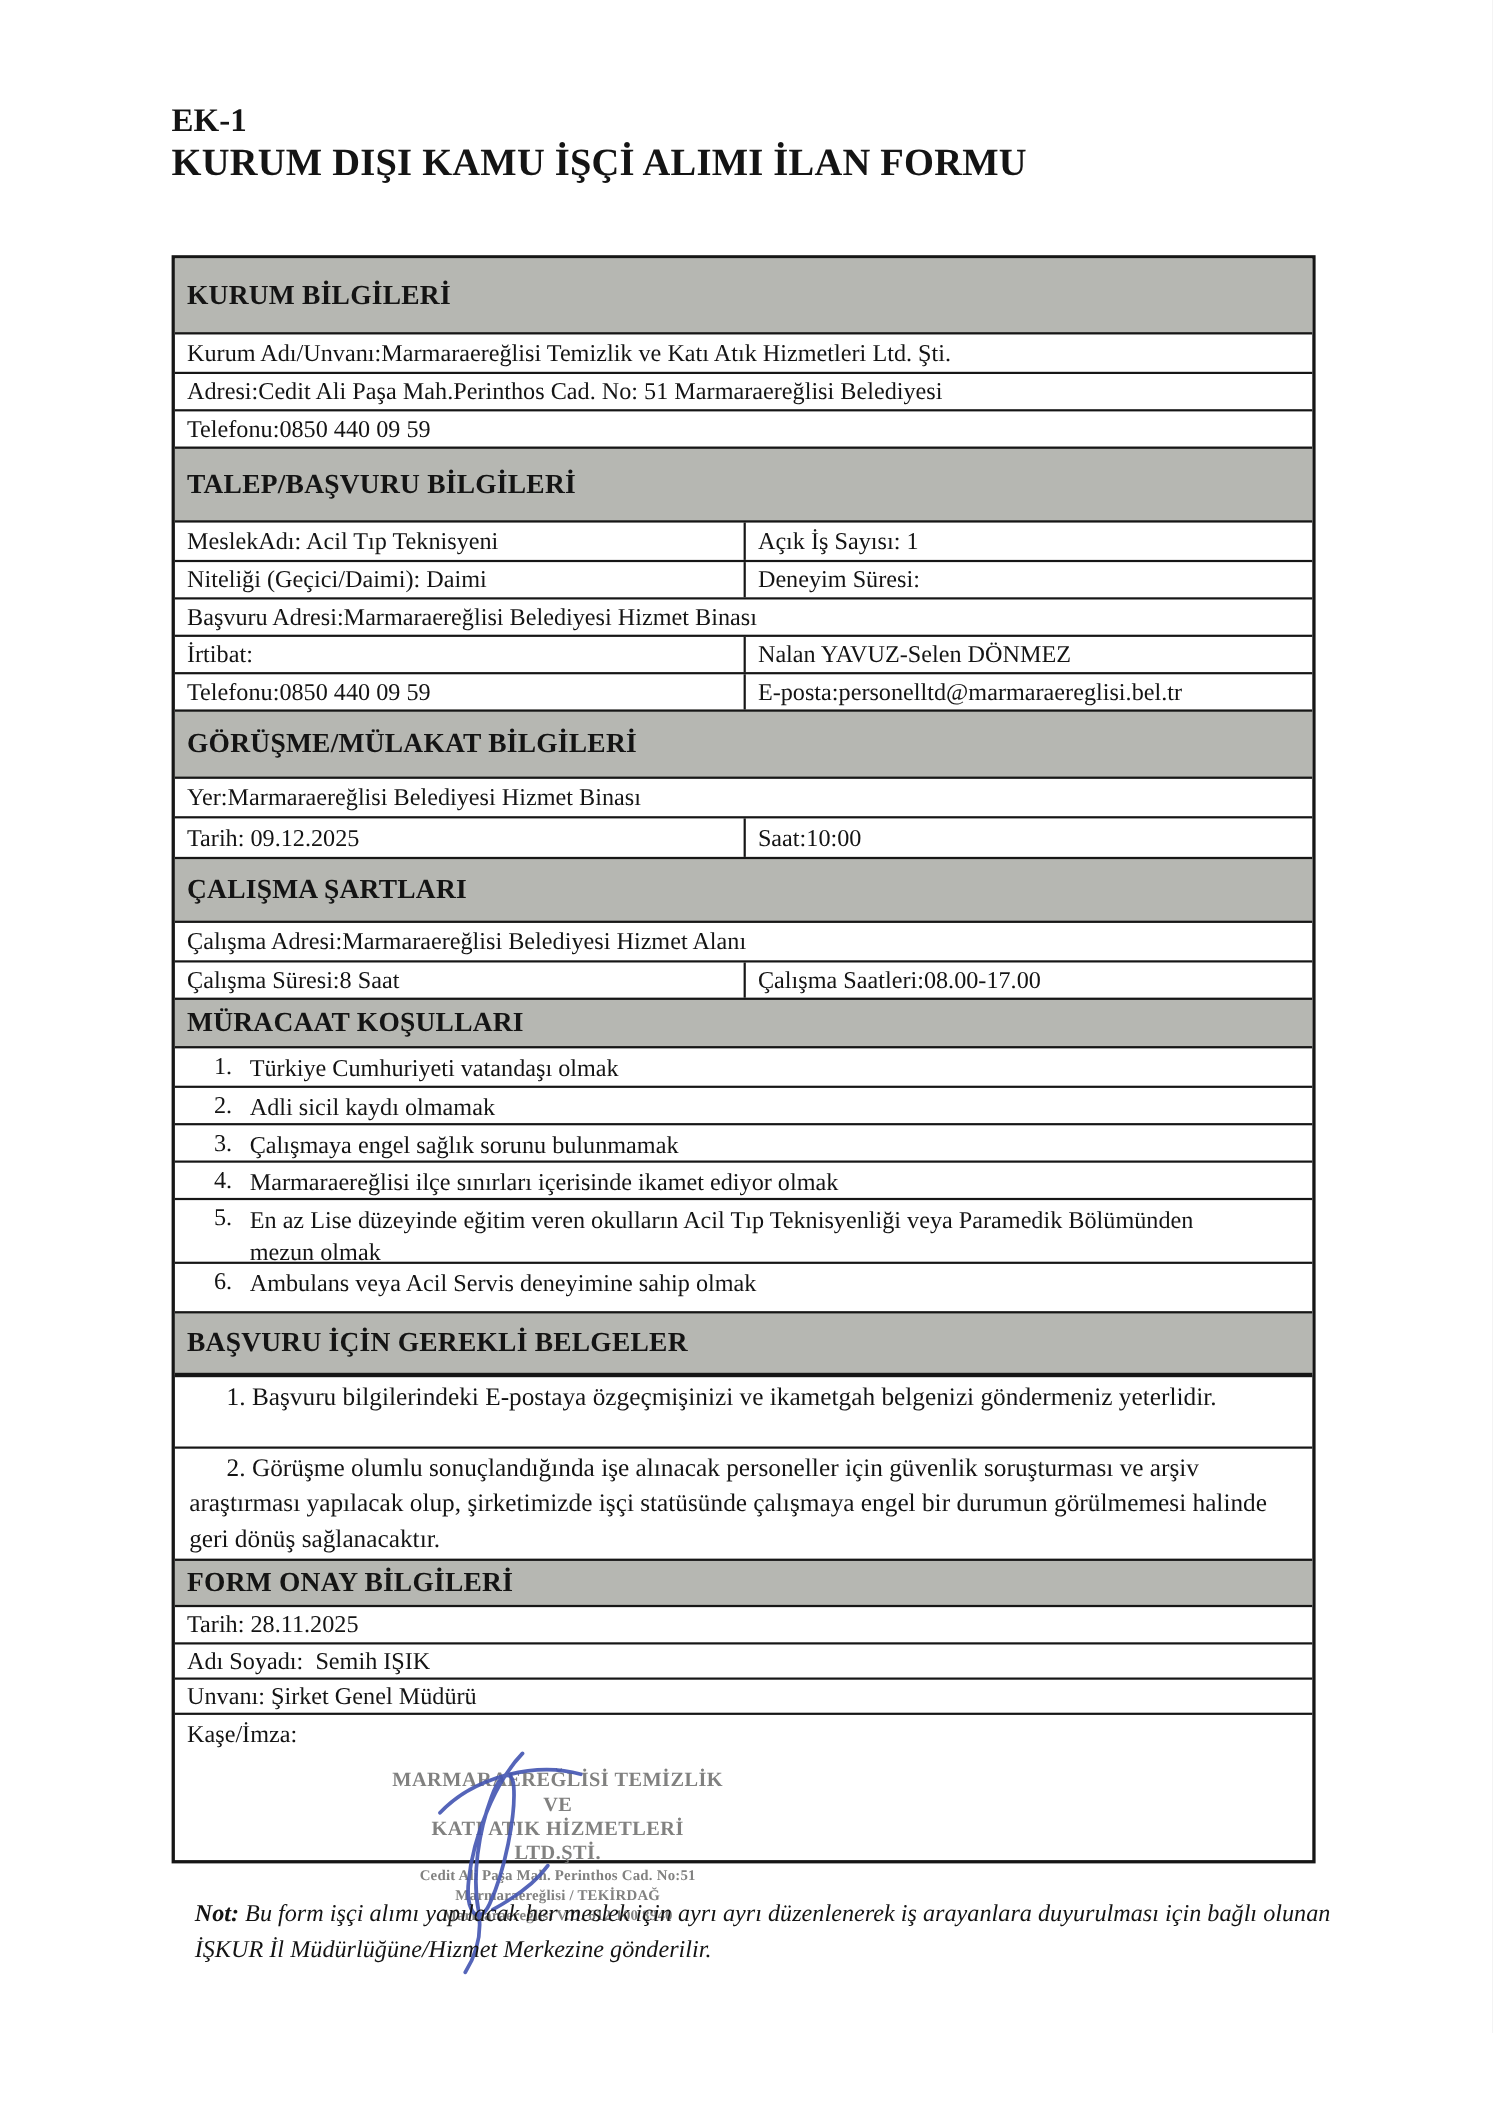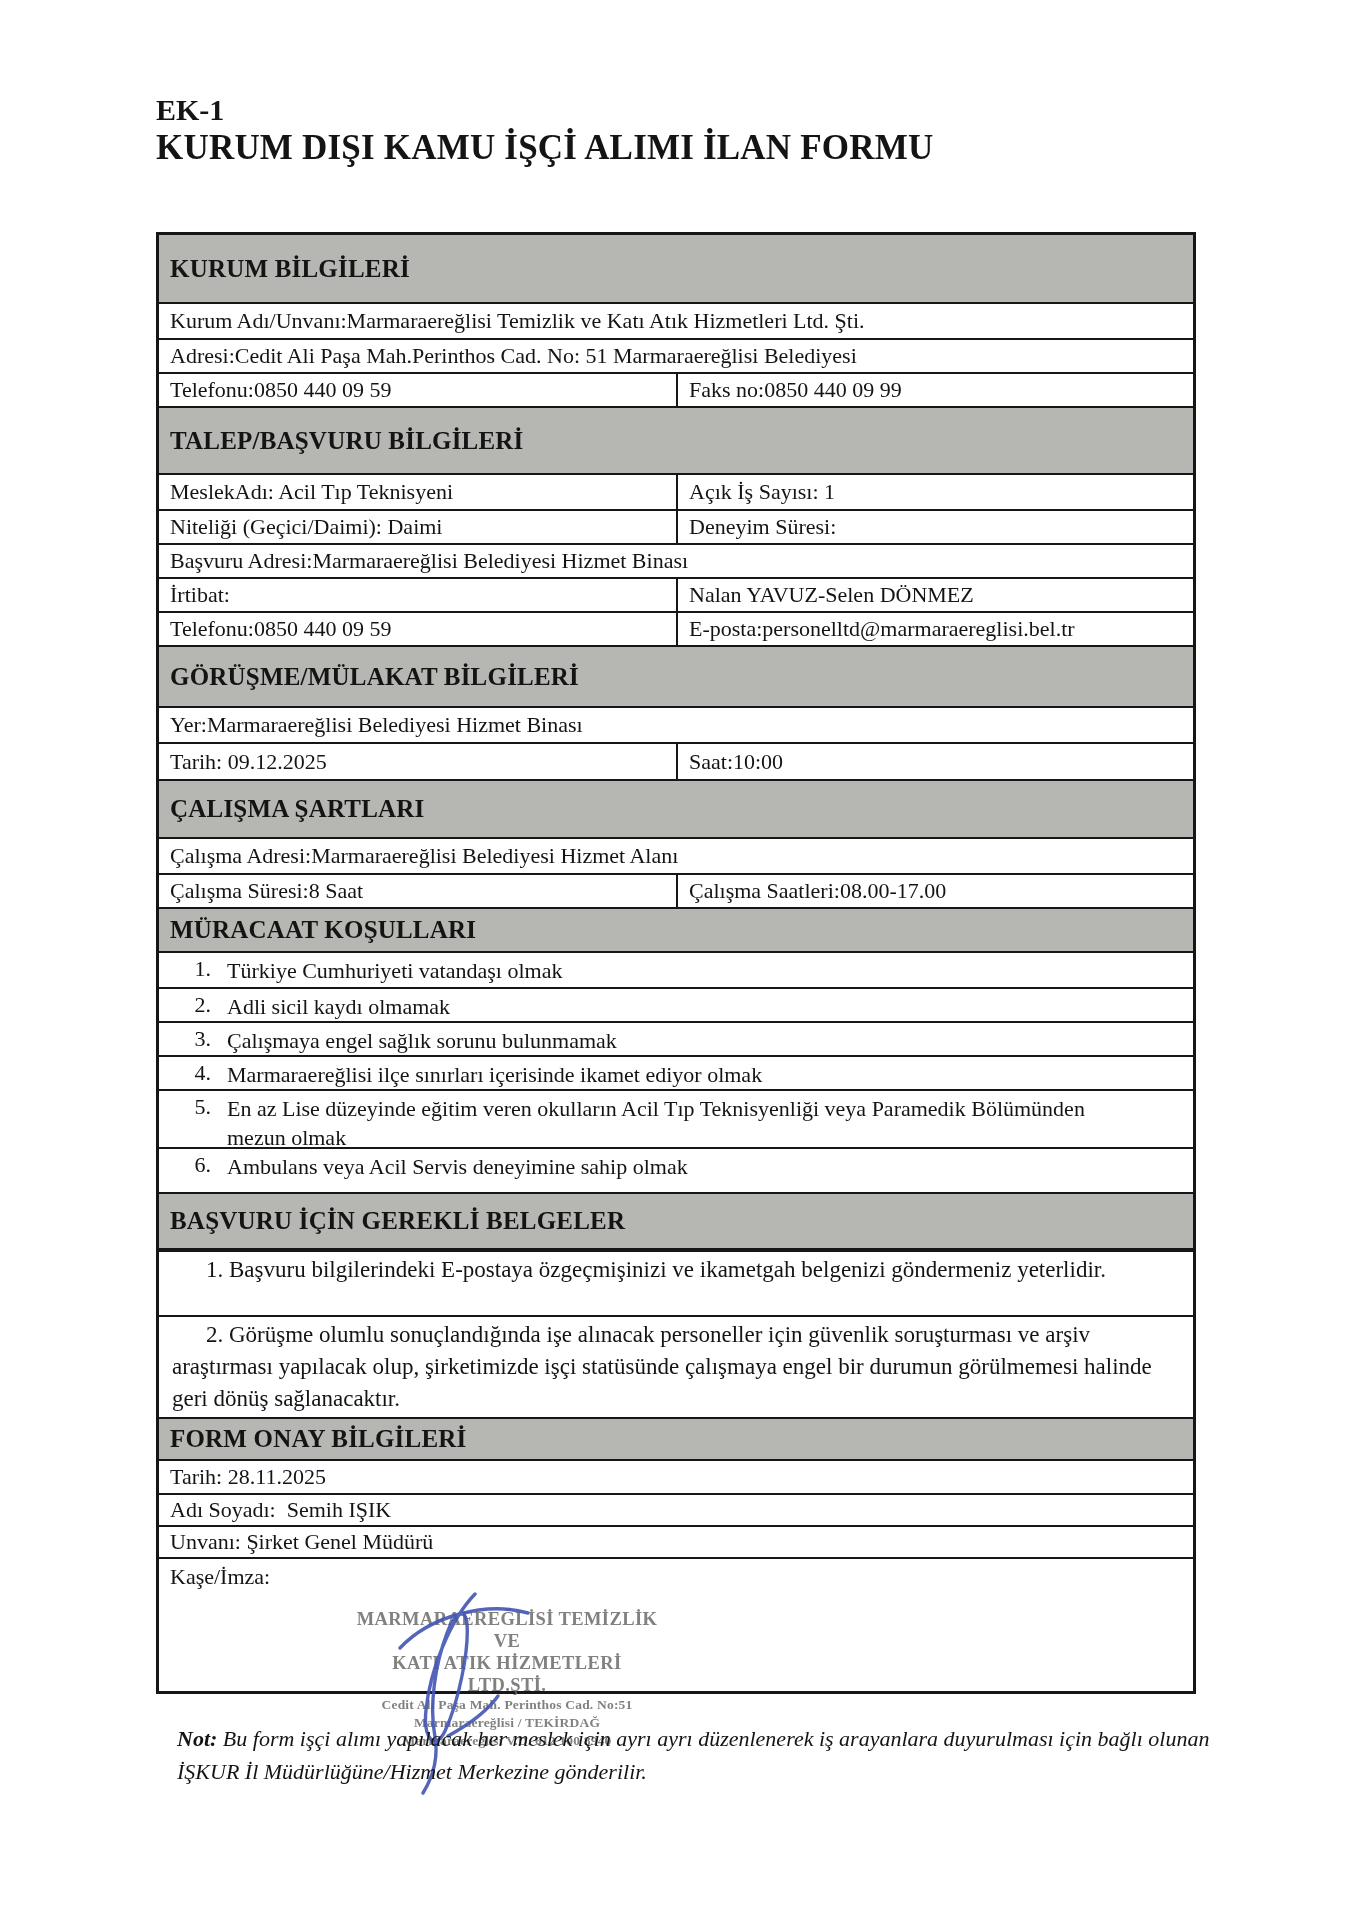--- a/index.html
+++ b/index.html
@@ -70,21 +70,20 @@
 
     <div class="sec-hdr h69">KURUM BİLGİLERİ</div>
     <div class="row r34">
       <div class="cell">Kurum Adı/Unvanı:Marmaraereğlisi Temizlik ve Katı Atık Hizmetleri Ltd. Şti.</div>
     </div>
     <div class="row r34">
       <div class="cell">Adresi:Cedit Ali Paşa Mah.Perinthos Cad. No: 51 Marmaraereğlisi Belediyesi</div>
     </div>
     <div class="row split r34">
       <div class="cell">Telefonu:0850 440 09 59</div>
-      <div class="cell right">Faks no:0850 440 09 99</div>
     </div>
 
     <div class="sec-hdr h69">TALEP/BAŞVURU BİLGİLERİ</div>
     <div class="row split r34">
       <div class="cell">MeslekAdı: Acil Tıp Teknisyeni</div>
       <div class="cell right">Açık İş Sayısı: 1</div>
     </div>
     <div class="row split r34">
       <div class="cell">Niteliği (Geçici/Daimi): Daimi</div>
       <div class="cell right">Deneyim Süresi:</div>

